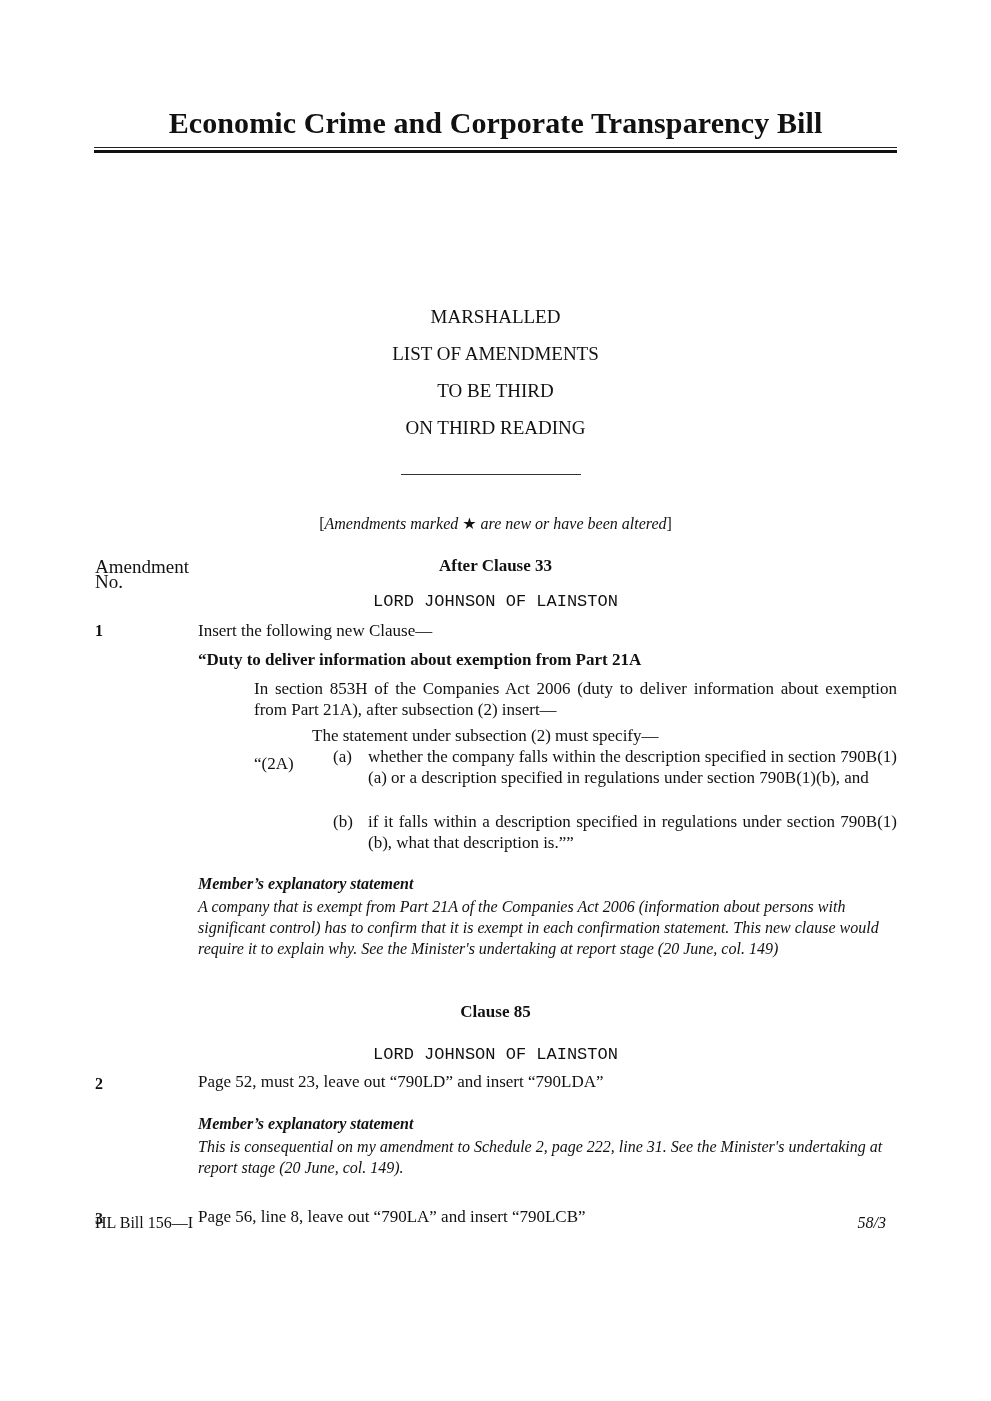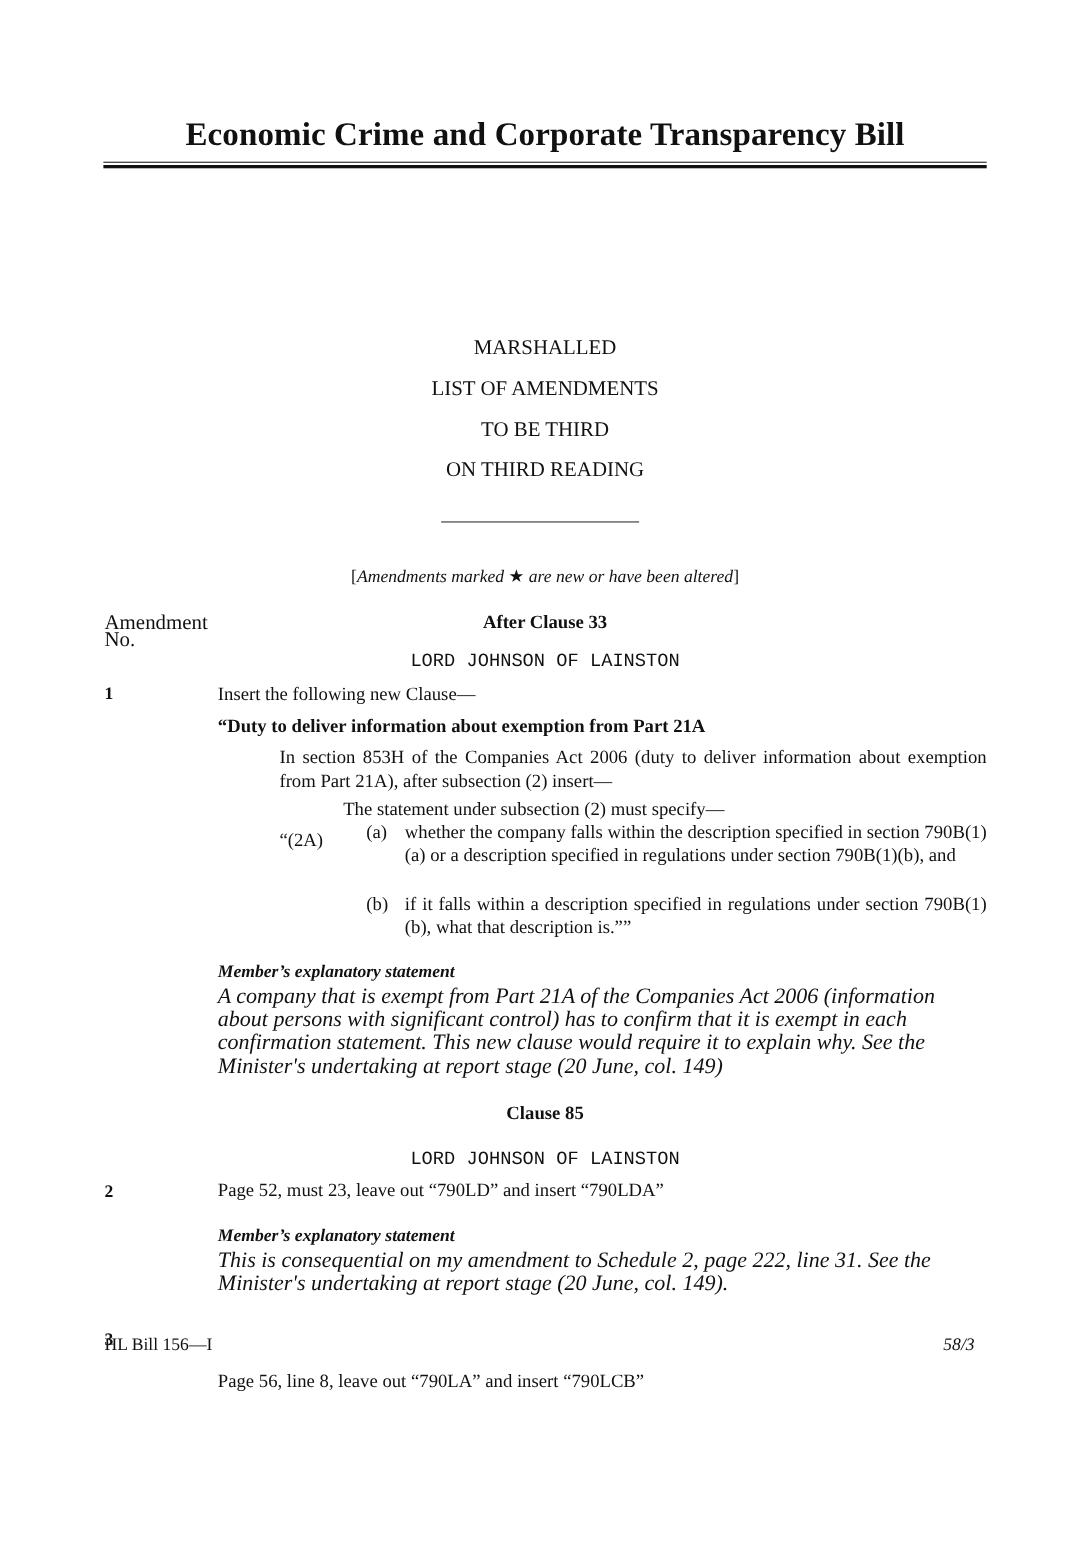--- a/index.html
+++ b/index.html
@@ -19,21 +19,21 @@
   .short-rule { left: 401px; width: 180px; top: 474px; height: 1px; background: #333; }
   .note { font-size: 16px; top: 514px; }
   .note i { font-style: italic; }
   .col-hdr { left: 95px; top: 559px; font-size: 19px; font-weight: normal; line-height: 15px; }
   .heading { font-size: 17px; font-weight: bold; }
   .peer { font-size: 17px; font-family: Liberation Mono, monospace; }
   .num { left: 95px; font-size: 16px; font-weight: bold; }
   .body { font-size: 17px; line-height: 21px; }
   .justify { text-align: justify; }
   .expl-h { font-size: 16px; font-weight: bold; font-style: italic; }
-  .expl { font-size: 20px; font-style: italic; line-height: 21px; }
+  .expl { font-size: 16px; font-style: italic; line-height: 21px; }
   .foot { font-size: 16px; top: 1214px; }
 </style>
 </head>
 <body>
 
 <div class="abs title">Economic Crime and Corporate Transparency Bill</div>
 <div class="abs rule-thin"></div>
 <div class="abs rule-thick"></div>
 
 <div class="abs center cap" style="top:306px">MARSHALLED</div>
@@ -71,16 +71,16 @@
 
 <div class="abs center heading" style="top:1002px">Clause 85</div>
 <div class="abs center peer" style="top:1045px">LORD JOHNSON OF LAINSTON</div>
 
 <div class="abs num" style="top:1075px">2</div>
 <div class="abs body" style="left:198px; top:1071px;">Page 52, must 23, leave out “790LD” and insert “790LDA”</div>
 <div class="abs expl-h" style="left:198px; top:1115px;">Member’s explanatory statement</div>
 <div class="abs expl" style="left:198px; width:700px; top:1136px;">This is consequential on my amendment to Schedule 2, page 222, line 31. See the Minister's undertaking at report stage (20 June, col. 149).</div>
 
 <div class="abs num" style="top:1210px">3</div>
-<div class="abs body" style="left:198px; top:1206px;margin-top:39px;">Page 56, line 8, leave out “790LA” and insert “790LCB”</div>
+<div class="abs body" style="left:198px; top:1206px;">Page 56, line 8, leave out “790LA” and insert “790LCB”</div>
 
 <div class="abs foot" style="left:95px;">HL Bill 156—I</div>
 <div class="abs foot" style="right:105px;font-style:italic;">58/3</div>
 
 </body></html>

